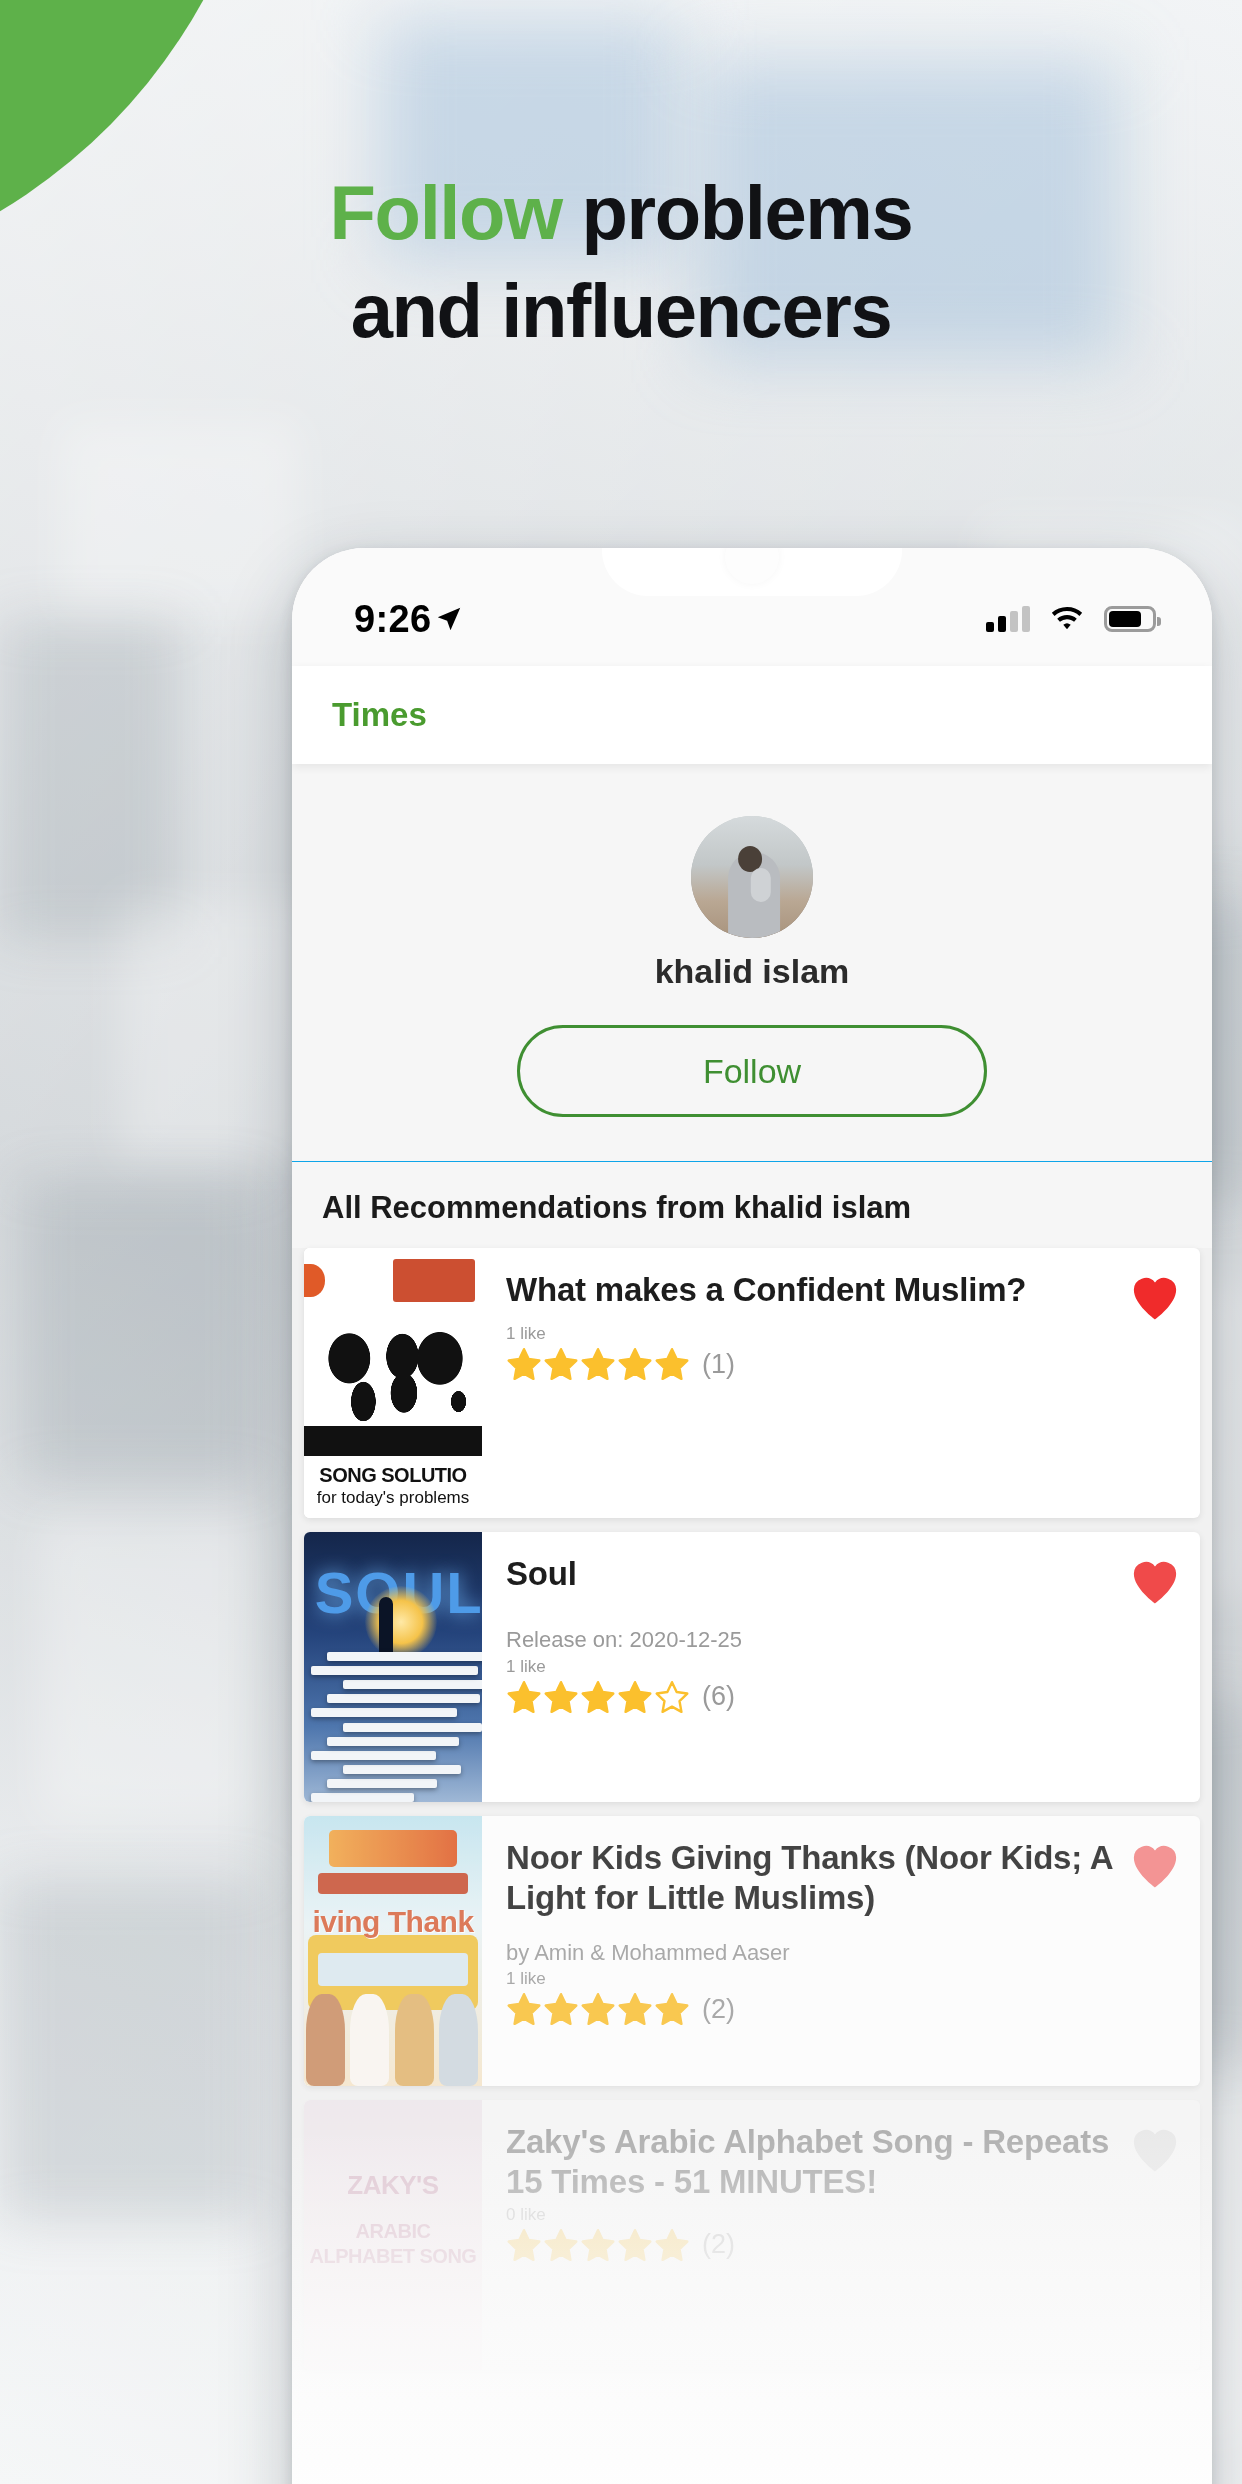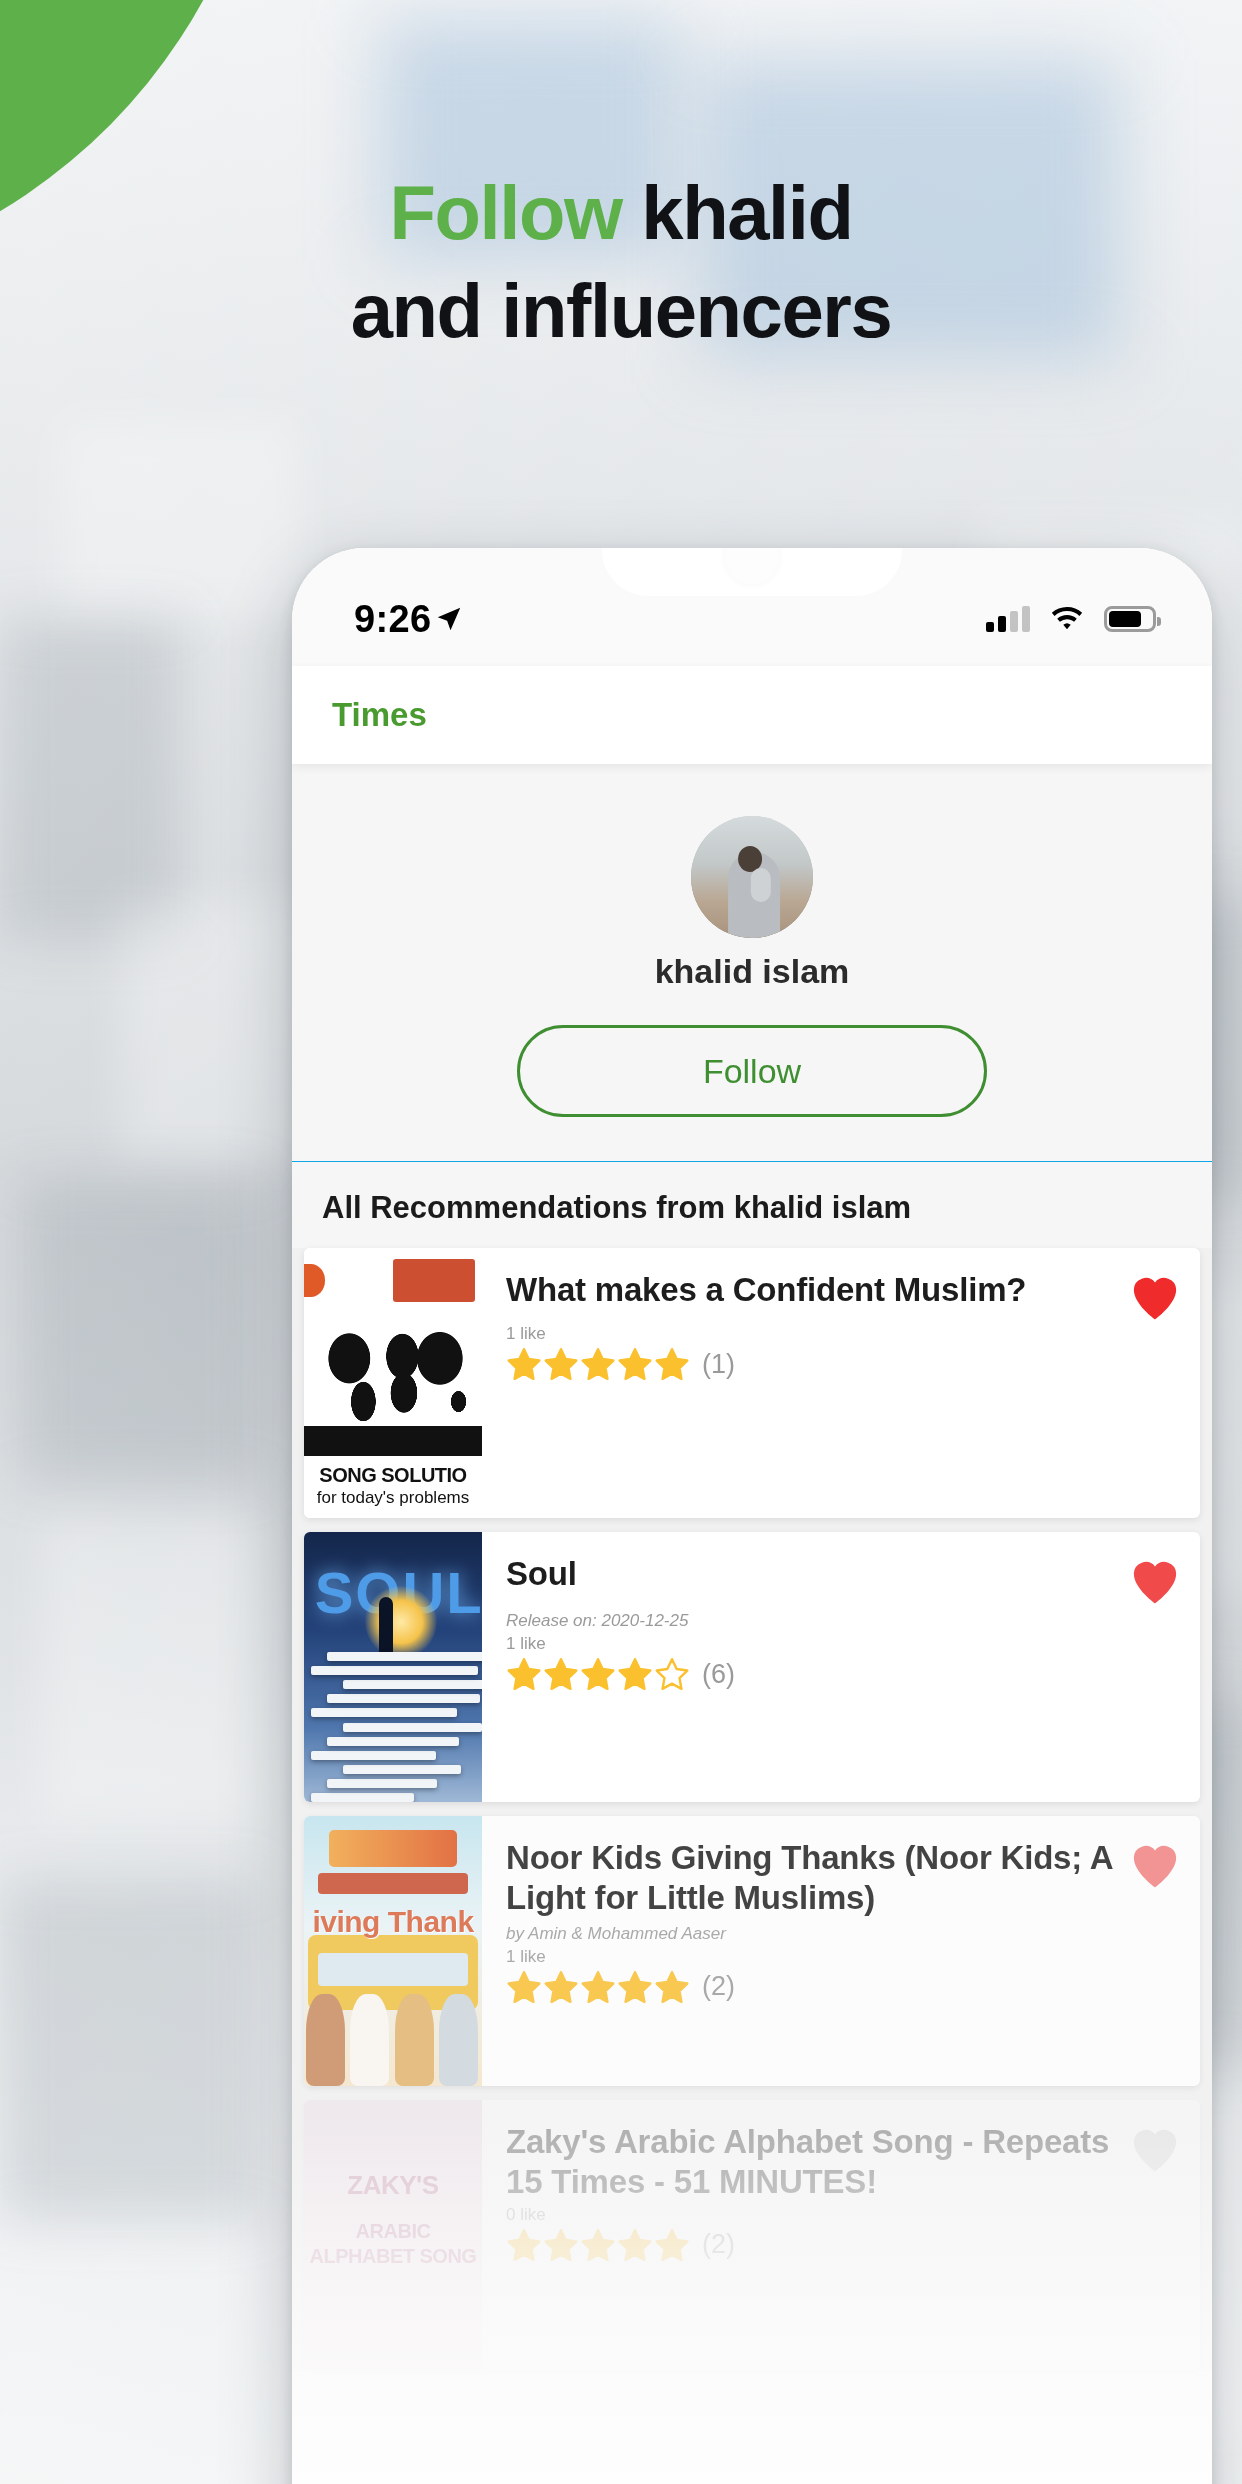--- a/index.html
+++ b/index.html
@@ -240,21 +240,21 @@
   .rec-titlerow { display: flex; align-items: flex-start; gap: 14px; }
   .rec-title {
     flex: 1;
     font-size: 33px;
     font-weight: 700;
     color: #1d1d1d;
     line-height: 1.22;
     letter-spacing: -0.2px;
   }
   .rec-heart { flex: 0 0 auto; width: 54px; height: 50px; margin-top: 2px; }
-  .rec-sub { font-size: 17px; color: #9a9a9a; margin-top: 4px; line-height: 1.3; font-style: italic; }
+  .rec-sub { font-size: 22px; color: #9a9a9a; margin-top: 20px; line-height: 1.3; }
   .rec-likes { font-size: 17px; color: #9a9a9a; margin-top: 2px; }
   .rec-rating { display: flex; align-items: center; gap: 12px; margin-top: 2px; }
   .stars { display: flex; gap: 1px; }
   .stars svg { width: 36px; height: 36px; display: block; }
   .rec-count { font-size: 27px; color: #9a9a9a; }
 
   
   #fade-mask {
     position: absolute;
     left: 0; right: 0; bottom: 0;
@@ -372,21 +372,21 @@
   <div class="tile" style="left:980px; top:520px;  width:260px; height:320px;"></div>
   <div class="dark" style="left:1060px;top:900px;  width:200px; height:300px;"></div>
   <div class="tile" style="left:1000px;top:1280px; width:260px; height:320px;"></div>
   <div class="dark" style="left:1080px;top:1700px; width:180px; height:360px;"></div>
   <div class="tile" style="left:990px; top:2100px; width:260px; height:340px;"></div>
 </div>
 
 <div id="corner-swoosh"></div>
 
 <h1 id="headline">
-  <span class="accent">Follow</span><span> khalid</span>
+  <span class="accent">Follow</span><span> problems</span>
   <span class="l2">and influencers</span>
 </h1>
 
 <div id="phone">
   <div id="phone-screen">
 
     <div id="status-bar">
       <div id="notch">
         <div id="notch-dot"></div>
       </div>

